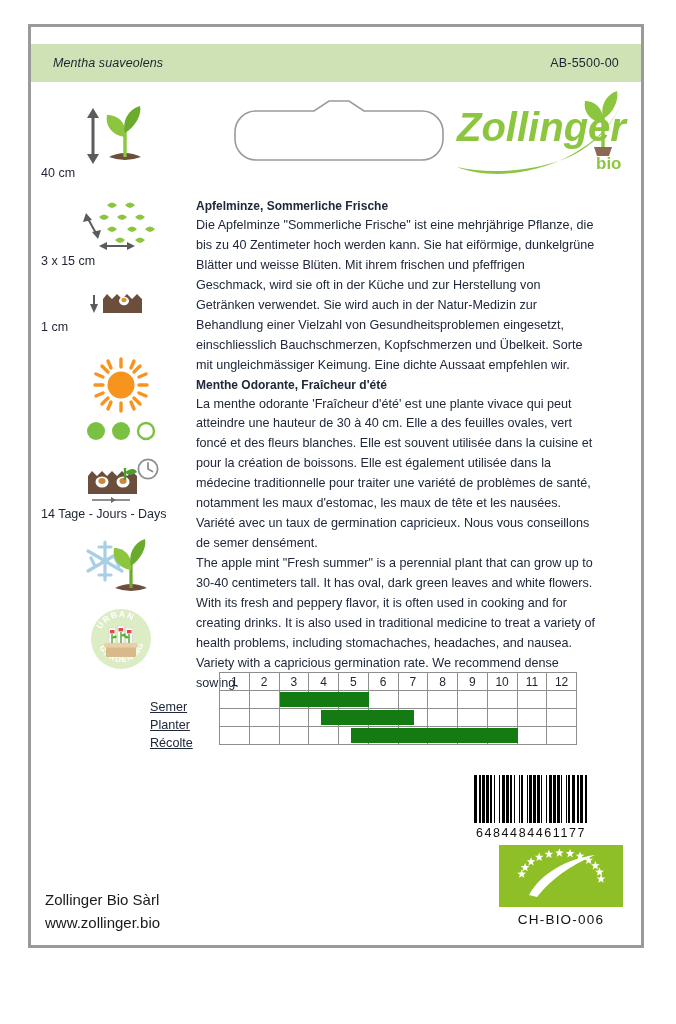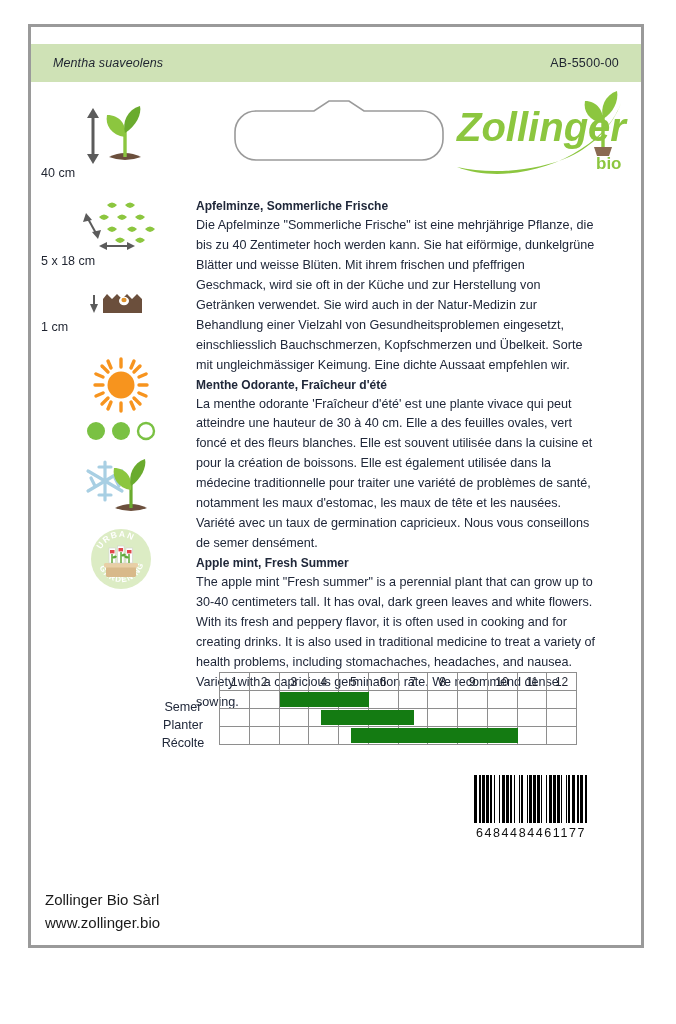--- a/index.html
+++ b/index.html
@@ -21,21 +21,21 @@
   
   .txt{position:absolute;left:165px;top:170px;width:400px;color:#20283a;}
   .lang{margin:0 0 0 0;}
   .lang h3{font-size:12px;font-weight:bold;margin:0;line-height:1.58;}
   .lang p{font-size:12.6px;margin:0;line-height:1.585;}
 
   
   .cal{position:absolute;left:188px;top:645px;width:358px;}
   .cal table{border-collapse:collapse;width:358px;table-layout:fixed;}
   .cal td{border:1px solid #8e8e8e;height:17px;padding:0;text-align:center;font-size:12px;color:#1f2430;position:relative;}
-  .cal .rowlab{position:absolute;left:-70px;width:66px;text-align:center;font-size:12.6px;color:#20283a;}
+  .cal .rowlab{position:absolute;left:-70px;width:66px;text-align:left;font-size:12.6px;color:#20283a;text-decoration:underline;}
   .bar{position:absolute;top:1px;bottom:1px;background:#147b12;}
 
   
   .barcode{position:absolute;left:410px;top:748px;width:180px;text-align:center;}
   .bc-bars{height:48px;display:flex;align-items:stretch;justify-content:center;gap:0;}
   .bc-bars i{display:block;background:#000;height:100%;}
   .bc-num{font-size:12.5px;color:#111;letter-spacing:1.6px;margin-top:3px;font-family:"Liberation Sans",sans-serif;}
 
   .eubio{position:absolute;left:468px;top:818px;width:124px;text-align:center;}
   .eubox{width:124px;height:62px;background:#8fbf26;position:relative;}
@@ -102,21 +102,21 @@
         </g>
         <g stroke="#5b5b5b" stroke-width="2" fill="#5b5b5b">
           <line x1="14" y1="18" x2="24" y2="36"></line>
           <polygon points="13,14 10,23 19,21" stroke="none"></polygon>
           <polygon points="25,40 28,31 19,33" stroke="none"></polygon>
           <line x1="30" y1="47" x2="58" y2="47"></line>
           <polygon points="26,47 34,43 34,51" stroke="none"></polygon>
           <polygon points="62,47 54,43 54,51" stroke="none"></polygon>
         </g>
       </svg>
-      <div class="iclabel">5 x 18 cm</div>
+      <div class="iclabel">3 x 15 cm</div>
     </div>
 
     <div class="icblock" style="margin-top:18px">
       <svg class="icsvg" width="84" height="34" viewBox="0 0 84 34">
         <g stroke="#5b5b5b" stroke-width="2" fill="#5b5b5b">
           <line x1="15" y1="8" x2="15" y2="20"></line>
           <polygon points="15,26 11,17 19,17" stroke="none"></polygon>
         </g>
         <path d="M24 12 l4 -5 l5 5 l5 -5 l5 5 l5 -5 l5 5 l5 -5 l5 5 v14 H24 Z" fill="#6b4f3c"></path>
         <ellipse cx="45" cy="14" rx="5" ry="4.2" fill="#ffffff"></ellipse>
@@ -150,20 +150,36 @@
     </div>
 
     <div class="icblock" style="margin-top:6px">
       <svg class="icsvg" width="74" height="22" viewBox="0 0 74 22">
         <circle cx="12" cy="11" r="9" fill="#7ac143"></circle>
         <circle cx="37" cy="11" r="9" fill="#7ac143"></circle>
         <circle cx="62" cy="11" r="8" fill="#ffffff" stroke="#7ac143" stroke-width="2.4"></circle>
       </svg>
     </div>
 
+    <div class="icblock" style="margin-top:16px">
+      <svg class="icsvg" width="86" height="50" viewBox="0 0 86 50">
+        <path d="M10 18 l4 -5 l5 5 l5 -5 l5 5 l5 -5 l5 5 l5 -5 l5 5 l5 -5 l5 5 v18 H10 Z" fill="#6b4f3c"></path>
+        <ellipse cx="24" cy="24" rx="6.5" ry="5.6" fill="#ffffff"></ellipse>
+        <ellipse cx="24" cy="23" rx="3.6" ry="3" fill="#c98a3c"></ellipse>
+        <ellipse cx="45" cy="24" rx="6.5" ry="5.6" fill="#ffffff"></ellipse>
+        <ellipse cx="45" cy="23" rx="3.6" ry="3" fill="#c98a3c"></ellipse>
+        <path d="M47 22 V10" stroke="#4d9e2a" stroke-width="2.4" fill="none"></path>
+        <path d="M47 14 q9 -6 12 0 q-8 6 -12 0 Z" fill="#4d9e2a"></path>
+        <line x1="14" y1="42" x2="52" y2="42" stroke="#6b6b6b" stroke-width="1.6"></line>
+        <polygon points="33,39 38,42 33,45" fill="#6b6b6b"></polygon>
+        <circle cx="70" cy="11" r="9.6" fill="#ffffff" stroke="#8f8f8f" stroke-width="1.8"></circle>
+        <path d="M70 5 V11 L74.5 13.5" stroke="#8f8f8f" stroke-width="1.8" fill="none" stroke-linecap="round"></path>
+      </svg>
+      <div class="iclabel">14 Tage - Jours - Days</div>
+    </div>
 
     <div class="icblock" style="margin-top:14px">
       <svg class="icsvg" width="84" height="62" viewBox="0 0 84 62">
         <g stroke="#a8cfe3" stroke-width="3.2" stroke-linecap="round">
           <line x1="26" y1="6" x2="26" y2="44"></line>
           <line x1="9" y1="15" x2="43" y2="35"></line>
           <line x1="43" y1="15" x2="9" y2="35"></line>
           <line x1="20" y1="11" x2="32" y2="11"></line>
             <line x1="20" y1="39" x2="32" y2="39"></line>
           <line x1="12" y1="22" x2="16" y2="30"></line>
@@ -218,21 +234,20 @@
   <div class="txt">
     <div class="lang">
       <h3>Apfelminze, Sommerliche Frische</h3>
       <p>Die Apfelminze "Sommerliche Frische" ist eine mehrjährige Pflanze, die bis zu 40 Zentimeter hoch werden kann. Sie hat eiförmige, dunkelgrüne Blätter und weisse Blüten. Mit ihrem frischen und pfeffrigen Geschmack, wird sie oft in der Küche und zur Herstellung von Getränken verwendet. Sie wird auch in der Natur-Medizin zur Behandlung einer Vielzahl von Gesundheitsproblemen eingesetzt, einschliesslich Bauchschmerzen, Kopfschmerzen und Übelkeit. Sorte mit ungleichmässiger Keimung. Eine dichte Aussaat empfehlen wir.</p>
     </div>
     <div class="lang">
       <h3>Menthe Odorante, Fraîcheur d'été</h3>
       <p>La menthe odorante 'Fraîcheur d'été' est une plante vivace qui peut atteindre une hauteur de 30 à 40 cm. Elle a des feuilles ovales, vert foncé et des fleurs blanches. Elle est souvent utilisée dans la cuisine et pour la création de boissons. Elle est également utilisée dans la médecine traditionnelle pour traiter une variété de problèmes de santé, notamment les maux d'estomac, les maux de tête et les nausées. Variété avec un taux de germination capricieux. Nous vous conseillons de semer densément.</p>
     </div>
     <div class="lang">
-      <h3>Apple mint, Fresh Summer</h3>
       <p>The apple mint "Fresh summer" is a perennial plant that can grow up to 30-40 centimeters tall. It has oval, dark green leaves and white flowers. With its fresh and peppery flavor, it is often used in cooking and for creating drinks. It is also used in traditional medicine to treat a variety of health problems, including stomachaches, headaches, and nausea. Variety with a capricious germination rate. We recommend dense sowing.</p>
     </div>
   </div>
 
   <div class="cal">
     <table>
       <tbody id="cal-body">
           <tr>
             <td>1</td>
             <td>2</td>
@@ -359,19 +374,41 @@
         <i style="width: 1.18px; background: rgb(0, 0, 0);"></i>
         <i style="width: 1.18px; background: transparent;"></i>
         <i style="width: 3.54px; background: rgb(0, 0, 0);"></i>
         <i style="width: 1.18px; background: transparent;"></i>
         <i style="width: 2.36px; background: rgb(0, 0, 0);"></i>
         <i style="width: 1.18px; background: transparent;"></i>
       </div>
     <div class="bc-num">6484484461177</div>
   </div>
 
+  <div class="eubio">
+    <div class="eubox">
+      <svg width="124" height="62" viewBox="0 0 124 62">
+        <g id="eu-stars" fill="#ffffff">
+            <path d="M22.71,24.53L23.84,27.57L27.08,27.71L24.55,29.73L25.41,32.85L22.71,31.06L20.00,32.85L20.87,29.73L18.33,27.71L21.57,27.57Z"></path>
+            <path d="M26.10,17.93L27.24,20.97L30.48,21.11L27.94,23.13L28.81,26.25L26.10,24.46L23.40,26.25L24.27,23.13L21.73,21.11L24.97,20.97Z"></path>
+            <path d="M32.07,12.15L33.21,15.19L36.45,15.33L33.91,17.35L34.78,20.47L32.07,18.68L29.37,20.47L30.23,17.35L27.70,15.33L30.94,15.19Z"></path>
+            <path d="M40.18,7.61L41.32,10.65L44.56,10.79L42.02,12.81L42.89,15.93L40.18,14.14L37.48,15.93L38.35,12.81L35.81,10.79L39.05,10.65Z"></path>
+            <path d="M49.86,4.63L50.99,7.66L54.23,7.81L51.69,9.82L52.56,12.95L49.86,11.16L47.15,12.95L48.02,9.82L45.48,7.81L48.72,7.66Z"></path>
+            <path d="M60.40,3.42L61.54,6.46L64.78,6.60L62.24,8.62L63.10,11.74L60.40,9.95L57.70,11.74L58.56,8.62L56.03,6.60L59.27,6.46Z"></path>
+            <path d="M71.06,4.08L72.20,7.11L75.43,7.25L72.90,9.27L73.76,12.40L71.06,10.61L68.36,12.40L69.22,9.27L66.69,7.25L69.92,7.11Z"></path>
+            <path d="M81.07,6.54L82.21,9.58L85.44,9.72L82.91,11.74L83.77,14.87L81.07,13.08L78.37,14.87L79.23,11.74L76.69,9.72L79.93,9.58Z"></path>
+            <path d="M89.71,10.65L90.85,13.69L94.09,13.83L91.55,15.85L92.42,18.97L89.71,17.18L87.01,18.97L87.88,15.85L85.34,13.83L88.58,13.69Z"></path>
+            <path d="M96.37,16.10L97.51,19.14L100.75,19.28L98.21,21.30L99.08,24.42L96.37,22.63L93.67,24.42L94.53,21.30L92.00,19.28L95.24,19.14Z"></path>
+            <path d="M100.57,22.50L101.70,25.54L104.94,25.68L102.40,27.70L103.27,30.82L100.57,29.04L97.86,30.82L98.73,27.70L96.19,25.68L99.43,25.54Z"></path>
+            <path d="M102.00,29.40L103.14,32.44L106.37,32.58L103.84,34.60L104.70,37.72L102.00,35.93L99.30,37.72L100.16,34.60L97.63,32.58L100.86,32.44Z"></path>
+          </g>
+        <path d="M30 50 C42 28 68 14 96 10 C72 20 52 34 38 52 Z" fill="#ffffff"></path>
+      </svg>
+    </div>
+    <div class="eucode">CH-BIO-006</div>
+  </div>
 
   <div class="addr">
     <div>Zollinger Bio Sàrl</div>
     <div>www.zollinger.bio</div>
   </div>
 
 </div>
 
 </body></html>

